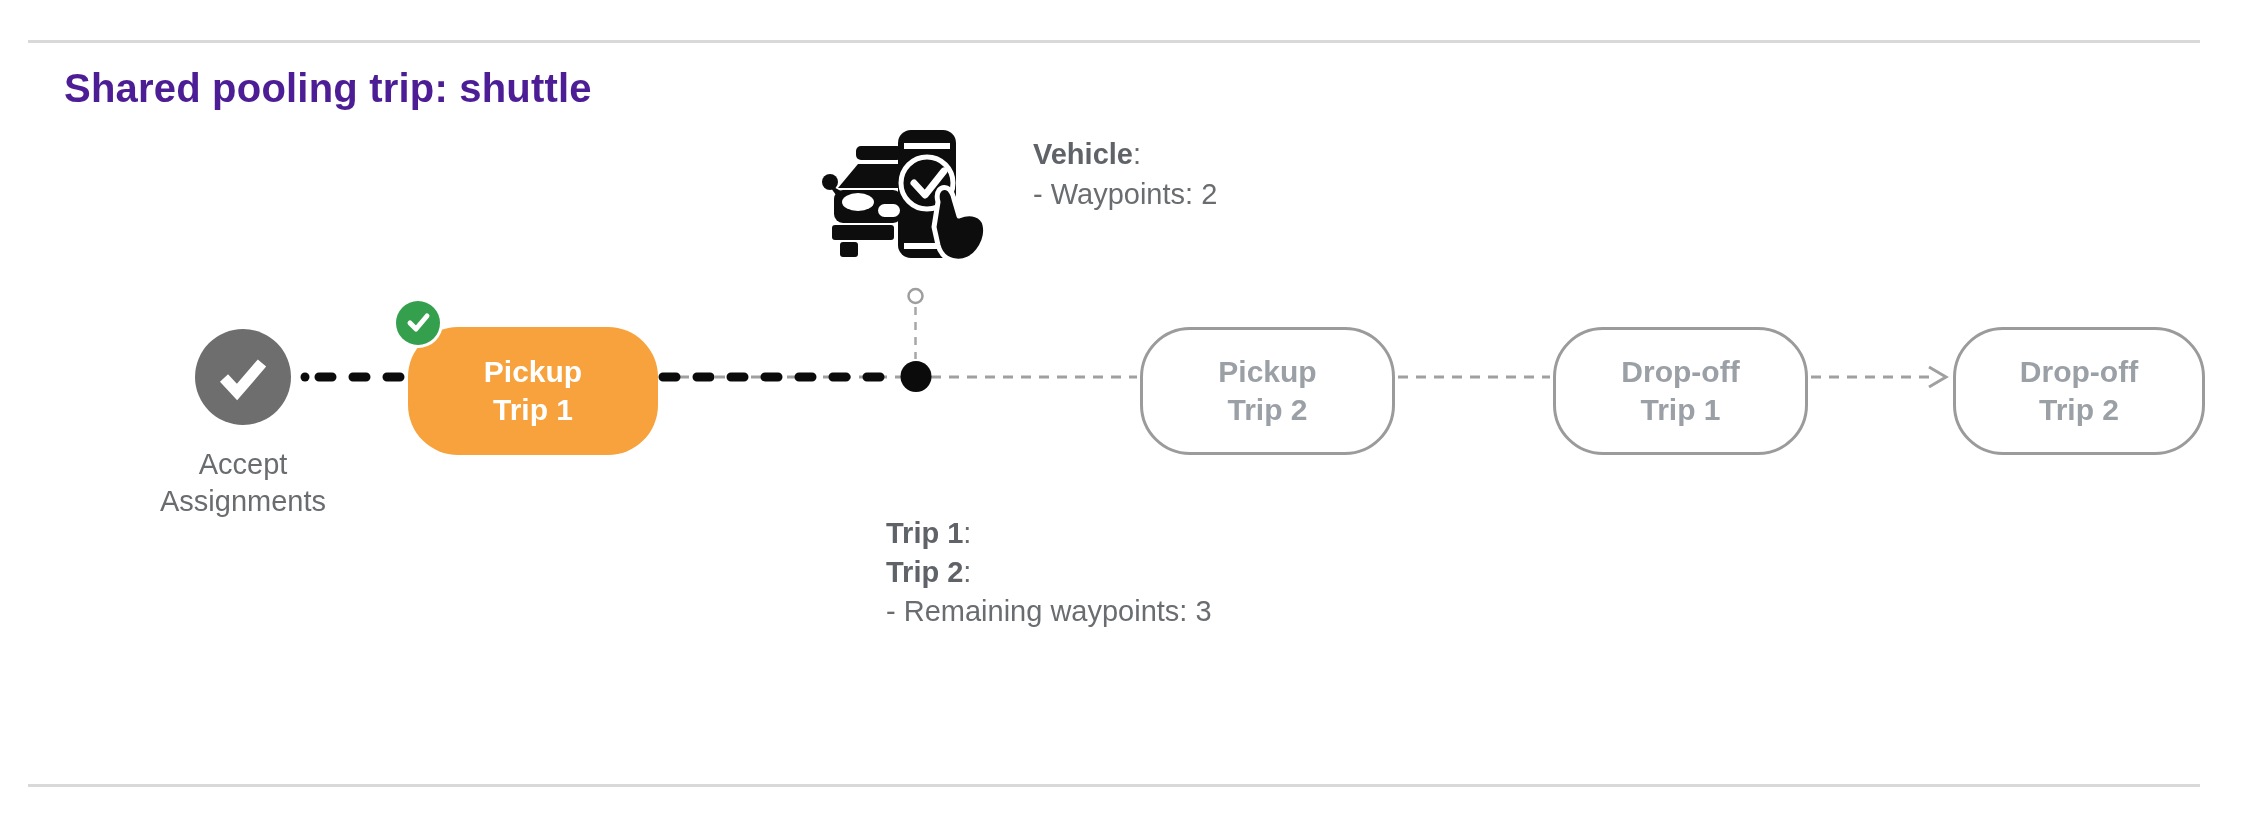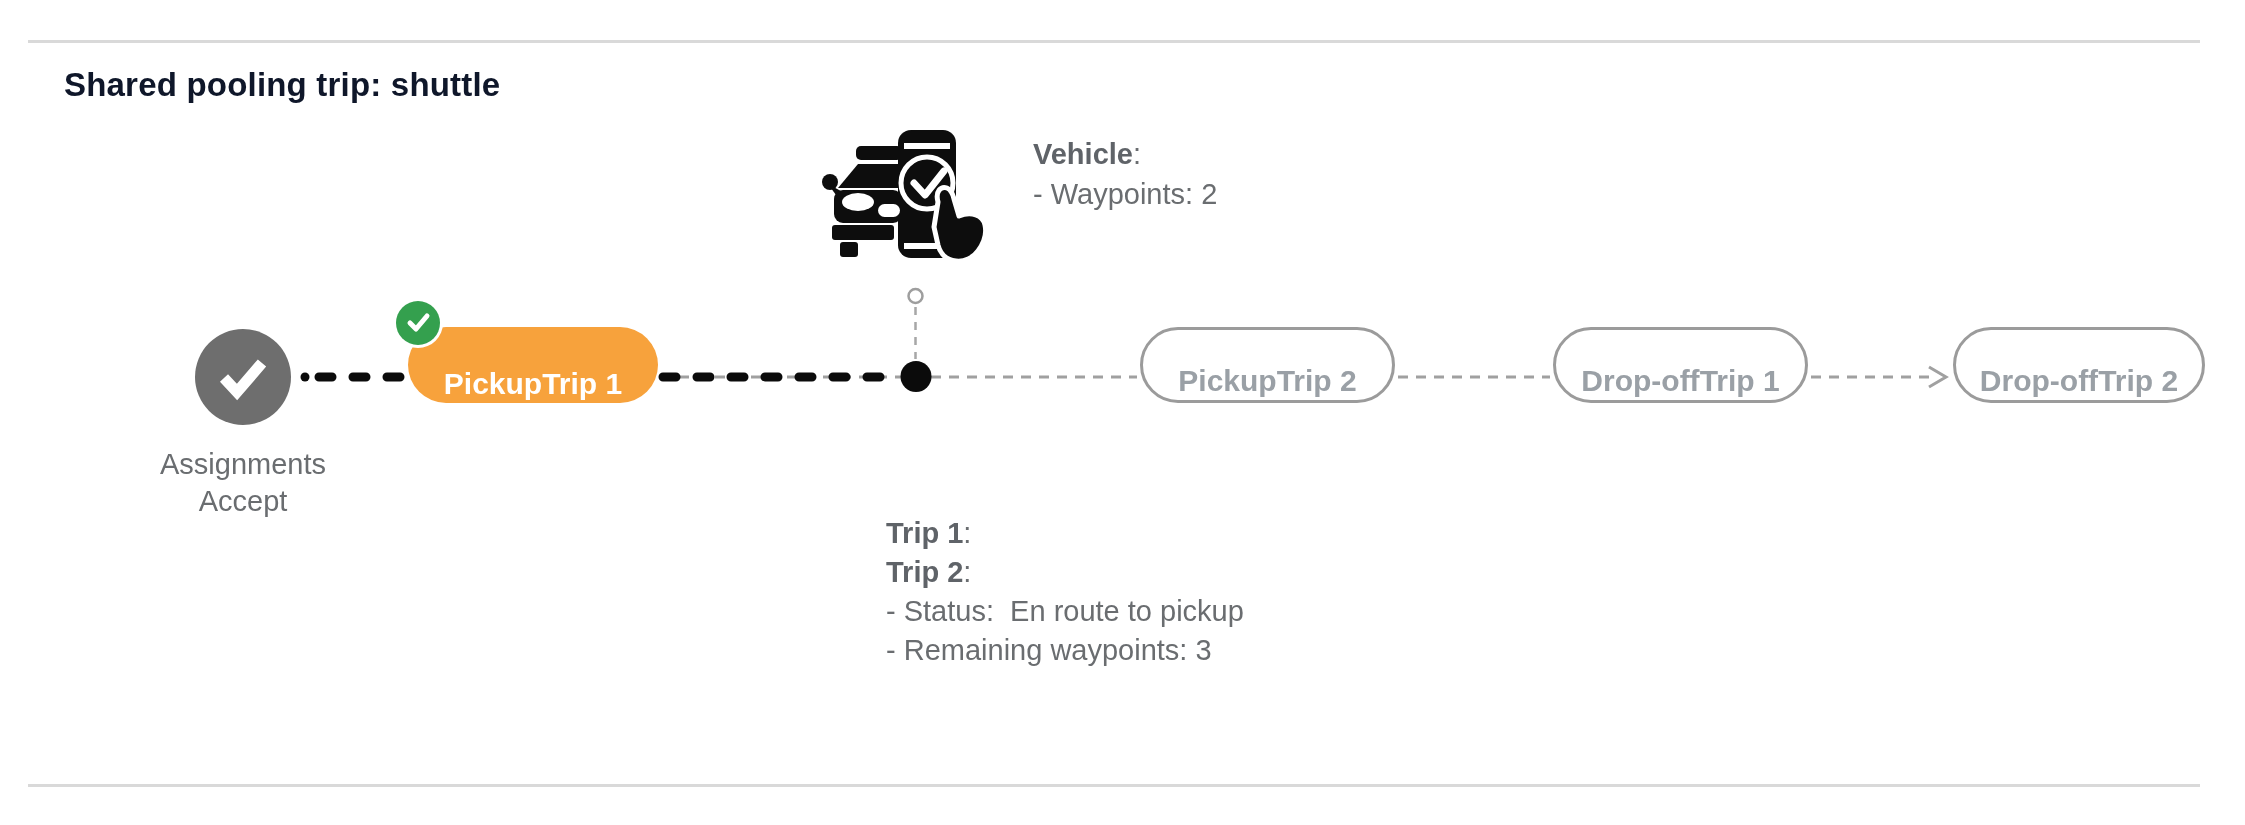--- a/index.html
+++ b/index.html
@@ -1,30 +1,30 @@
 <!DOCTYPE html>
 <html><head>
 <meta charset="utf-8">
 <style>
   html,body{margin:0;padding:0;background:#ffffff;}
   body{font-family:"Liberation Sans", sans-serif;}
   .canvas{position:relative;width:2245px;height:825px;background:#fff;overflow:hidden;}
   .rule{position:absolute;height:3px;background:#d9d9d9;}
   .rule.top{left:28px;top:40px;width:2172px;}
   .rule.bottom{left:28px;top:784px;width:2172px;}
-  .page-title{position:absolute;left:64px;top:66px;font-size:33px;font-weight:bold;color:#0f172a;letter-spacing:0.2px;}
+  .page-title{position:absolute;left:64px;top:66px;font-size:40px;font-weight:bold;color:#4c1d95;letter-spacing:0.2px;}
   .svg-layer{position:absolute;left:0;top:0;pointer-events:none;}
   
   .start-circle{position:absolute;left:195px;top:329px;width:96px;height:96px;border-radius:50%;
     background:#6E6E6E;display:flex;align-items:center;justify-content:center;}
   .start-label{position:absolute;left:123px;top:446px;width:240px;text-align:center;
     font-size:29px;color:#6a6d70;line-height:37px;}
   
-  .pill{position:absolute;top:327px;height:76px;border-radius:50px;box-sizing:border-box;
-    display:flex;flex-direction:row;align-items:flex-end;justify-content:center;
+  .pill{position:absolute;top:327px;height:128px;border-radius:50px;box-sizing:border-box;
+    display:flex;flex-direction:column;align-items:center;justify-content:center;
     font-size:30px;font-weight:bold;line-height:38px;text-align:center;}
   .pill.active{left:408px;width:250px;background:#F7A23C;color:#ffffff;}
   .pill.pending{background:#ffffff;border:3px solid #9B9B9B;color:#9AA0A6;}
   .pill.p2{left:1140px;width:255px;}
   .pill.p3{left:1553px;width:255px;}
   .pill.p4{left:1953px;width:252px;}
   .badge{position:absolute;left:396px;top:301px;width:44px;height:44px;border-radius:50%;
     background:#34A04E;box-shadow:0 0 0 3px #ffffff;display:flex;align-items:center;justify-content:center;z-index:3;}
   
   .vehicle-icon{position:absolute;left:820px;top:116px;width:164px;height:168px;}
@@ -64,22 +64,22 @@
     <line x1="1811" y1="377" x2="1936" y2="377" stroke="#A0A0A0" stroke-width="3" stroke-dasharray="10 8"></line>
     <polyline points="1929,367 1946,377 1929,387" fill="none" stroke="#A0A0A0" stroke-width="3"></polyline>
   </svg>
 
   <div class="start-circle">
     <svg width="62" height="62" viewBox="0 0 62 62">
       <polyline points="12,32 25,46 50,17" fill="none" stroke="#ffffff" stroke-width="11" stroke-linejoin="miter" stroke-linecap="butt"></polyline>
     </svg>
   </div>
   <div class="start-label">
+    <div>Accept</div>
     <div>Assignments</div>
-    <div>Accept</div>
   </div>
 
   <div class="badge">
     <svg width="30" height="30" viewBox="0 0 30 30">
       <polyline points="7,15 13,21 24,8" fill="none" stroke="#ffffff" stroke-width="5" stroke-linecap="round" stroke-linejoin="round"></polyline>
     </svg>
   </div>
 
   <div class="pill active">
     <span>Pickup</span>
@@ -130,17 +130,16 @@
   </svg>
 
   <div class="info vehicle-info">
     <div><span class="lbl">Vehicle</span><span>:</span></div>
     <div class="pre">- Waypoints: 2</div>
   </div>
 
   <div class="info trip-info">
     <div><span class="lbl">Trip 1</span><span>:</span></div>
     <div><span class="lbl">Trip 2</span><span>:</span></div>
-    <div class="pre">- Status:  En route to pickup</div>
     <div class="pre">- Remaining waypoints: 3</div>
   </div>
 
 </div>
 
 </body></html>

